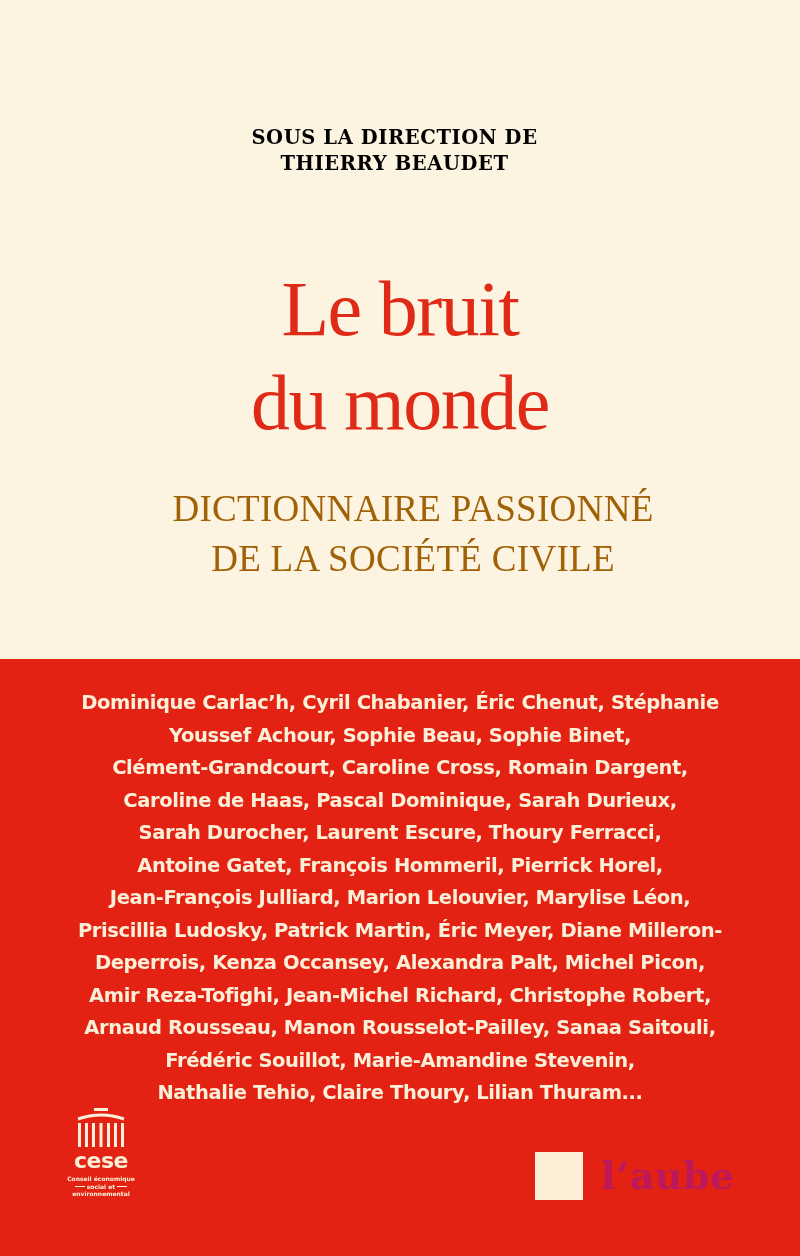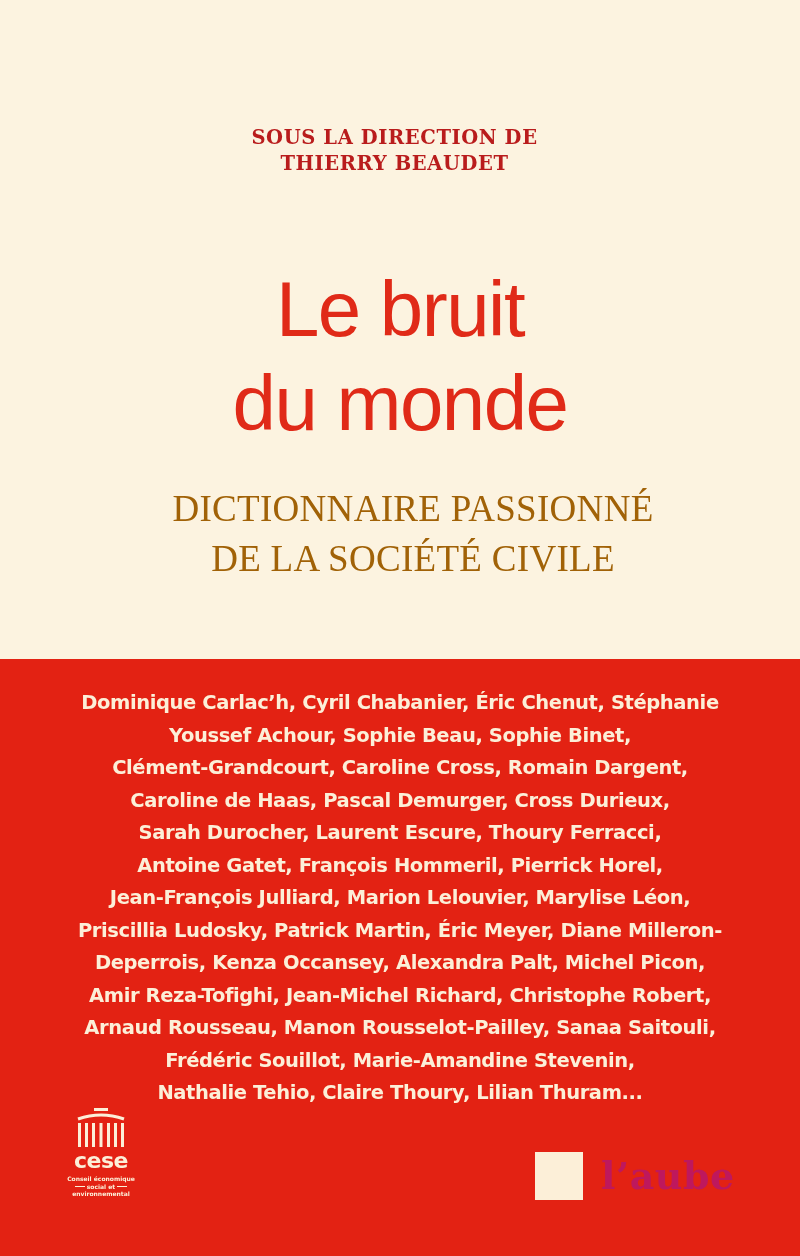--- a/index.html
+++ b/index.html
@@ -3,25 +3,25 @@
   <meta charset="utf-8">
   <style>
     html, body { margin: 0; padding: 0; }
     body { width: 800px; height: 1256px; overflow: hidden; background: #FCF3E0; position: relative; }
     .cover { position: absolute; left: 0; top: 0; width: 800px; height: 1256px; }
     .top { position: absolute; left: 0; top: 0; width: 800px; height: 659px; background: #FCF3E0; }
     .bottom { position: absolute; left: 0; top: 659px; width: 800px; height: 597px; background: #E32213; }
 
     .direction { position: absolute; top: 125px; left: 0; width: 789px; text-align: center;
       font-family: "DejaVu Serif", serif; font-weight: bold; font-size: 19.5px; line-height: 26px;
-      color: #b91c1c; letter-spacing: 0.6px; }
+      color: #000000; letter-spacing: 0.6px; }
     .direction div { display: block; }
 
     .title { position: absolute; top: 262px; left: 0; width: 800px; text-align: center;
-      font-family: Liberation Sans, sans-serif; font-size: 78px; line-height: 94px; color: #E02A18;
+      font-family: Liberation Serif, serif; font-size: 78px; line-height: 94px; color: #E02A18;
       letter-spacing: -1.5px; }
     .title div { display: block; }
 
     .subtitle { position: absolute; top: 484px; left: 4px; width: 800px; text-align: center;
       font-family: "Liberation Serif", serif; font-size: 37px; line-height: 50px; color: #a16207;
       letter-spacing: 0.3px; padding-left: 9px; }
     .subtitle div { display: block; }
 
     .names { position: absolute; top: 687px; left: 20px; width: 760px; text-align: center;
       font-family: "DejaVu Sans", sans-serif; font-weight: bold; font-size: 19.5px; line-height: 32.5px;
@@ -58,21 +58,21 @@
 
   <div class="subtitle">
     <div>DICTIONNAIRE PASSIONNÉ</div>
     <div>DE LA SOCIÉTÉ CIVILE</div>
   </div>
 
   <div class="names">
     <div>Dominique Carlac’h, Cyril Chabanier, Éric Chenut, Stéphanie</div>
     <div>Youssef Achour, Sophie Beau, Sophie Binet,</div>
     <div>Clément-Grandcourt, Caroline Cross, Romain Dargent,</div>
-    <div>Caroline de Haas, Pascal Demurger, Cross Durieux,</div>
+    <div>Caroline de Haas, Pascal Dominique, Sarah Durieux,</div>
     <div>Sarah Durocher, Laurent Escure, Thoury Ferracci,</div>
     <div>Antoine Gatet, François Hommeril, Pierrick Horel,</div>
     <div>Jean-François Julliard, Marion Lelouvier, Marylise Léon,</div>
     <div>Priscillia Ludosky, Patrick Martin, Éric Meyer, Diane Milleron-</div>
     <div>Deperrois, Kenza Occansey, Alexandra Palt, Michel Picon,</div>
     <div>Amir Reza-Tofighi, Jean-Michel Richard, Christophe Robert,</div>
     <div>Arnaud Rousseau, Manon Rousselot-Pailley, Sanaa Saitouli,</div>
     <div>Frédéric Souillot, Marie-Amandine Stevenin,</div>
     <div>Nathalie Tehio, Claire Thoury, Lilian Thuram...</div>
   </div>

